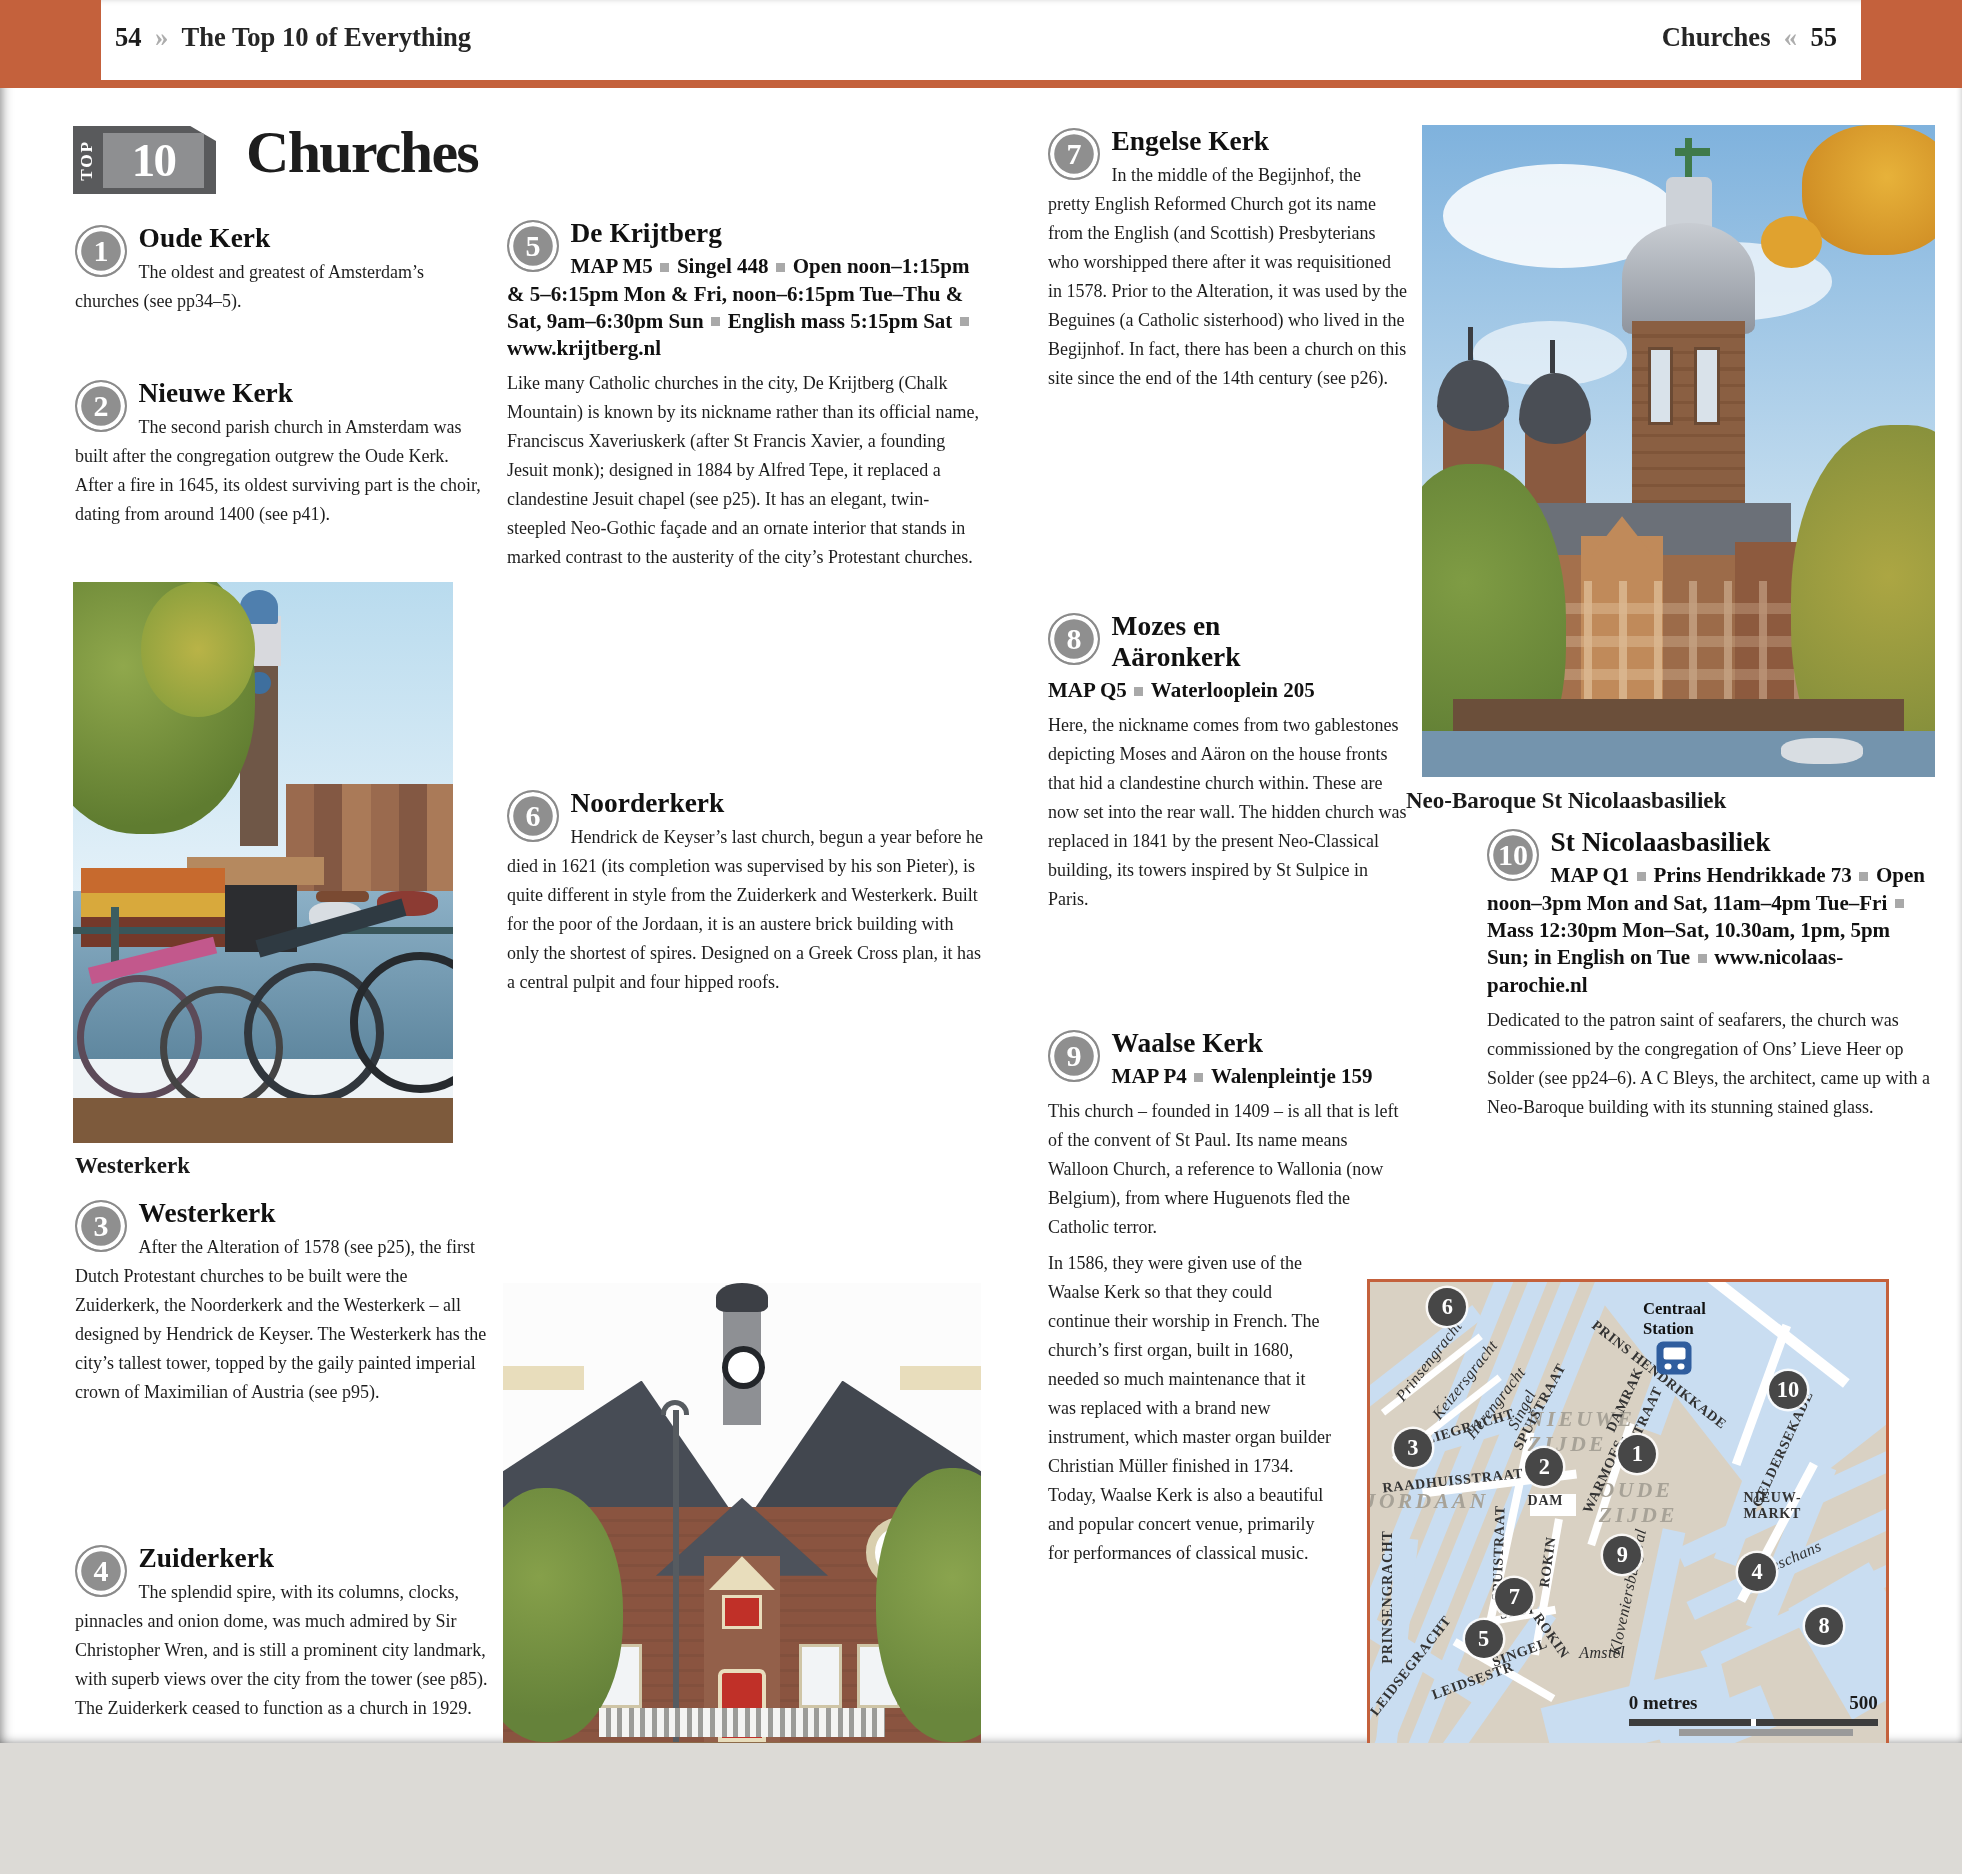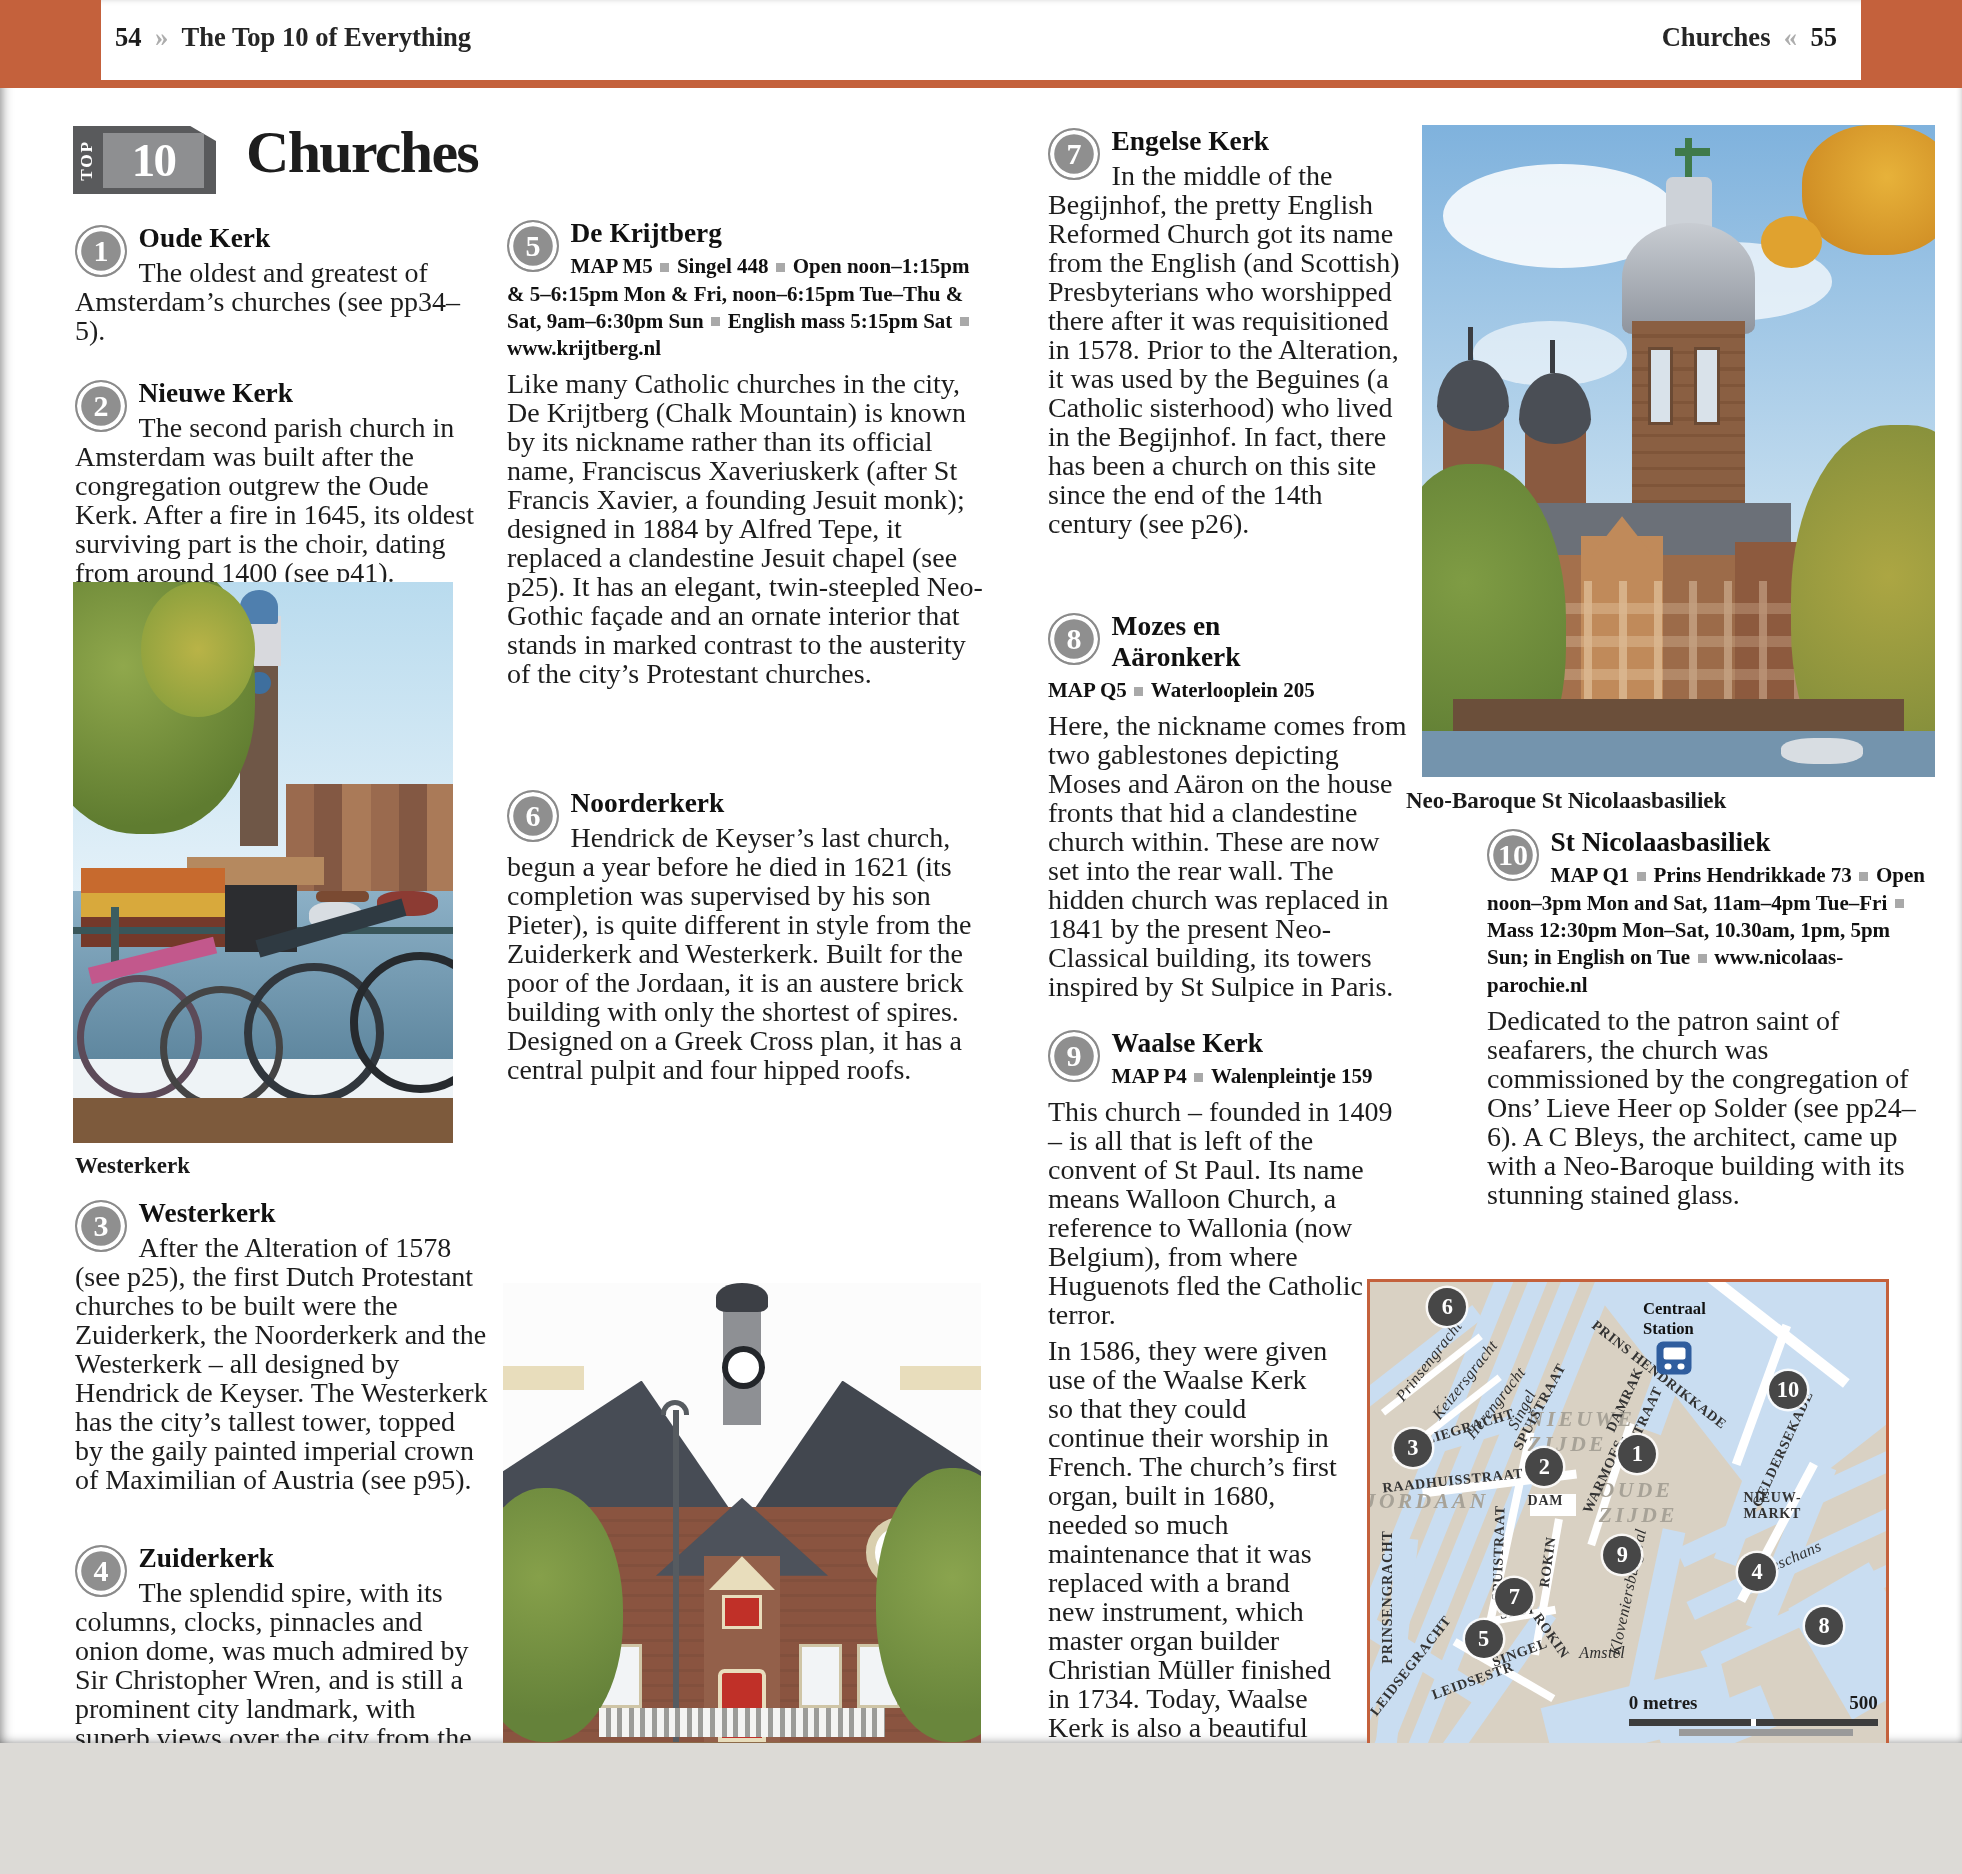--- a/index.html
+++ b/index.html
@@ -27,21 +27,21 @@
   .logo .ten{color:#fff;font-size:47px;font-weight:bold;letter-spacing:-1.7px}
   h1.title{position:absolute;left:246px;top:118px;font-size:60px;font-weight:bold;letter-spacing:-1.7px;color:#1d1d1d}
 
   
   .item{position:absolute}
   .badge{float:left;width:52px;height:52px;margin:1.7px 11.6px 3.3px 0;border-radius:50%;
          background:#8f8f8f;border:2.5px solid #8b8b8b;box-shadow:inset 0 0 0 4.2px #fff;
          text-align:center}
   .badge span{display:block;line-height:47px;color:#fff;font-weight:bold;font-size:30px}
   .item h3{font-size:27.4px;font-weight:bold;margin:0 0 4.2px;color:#111}
-  .item p{font-size:28px;line-height:29px;margin:0 0 6.6px;color:#1d1d1d}
+  .item p{font-size:18px;line-height:29px;margin:0 0 6.6px;color:#1d1d1d}
   .item p.info{font-weight:bold;font-size:21px;line-height:27.4px;color:#111}
   .sq{display:inline-block;width:9.1px;height:9.1px;background:#a9a9a9;margin:0 7.5px 2.5px 7.5px;vertical-align:middle}
   .narrow{width:289px}
 
   
   .photo{position:absolute;overflow:hidden;background:#eef3f6}
   .caption{position:absolute;font-weight:bold;font-size:23px;color:#1a1a1a}
 
   
   .map{position:absolute;left:1367px;top:1279px;width:522px;height:498px;background:#d9d1c3;

